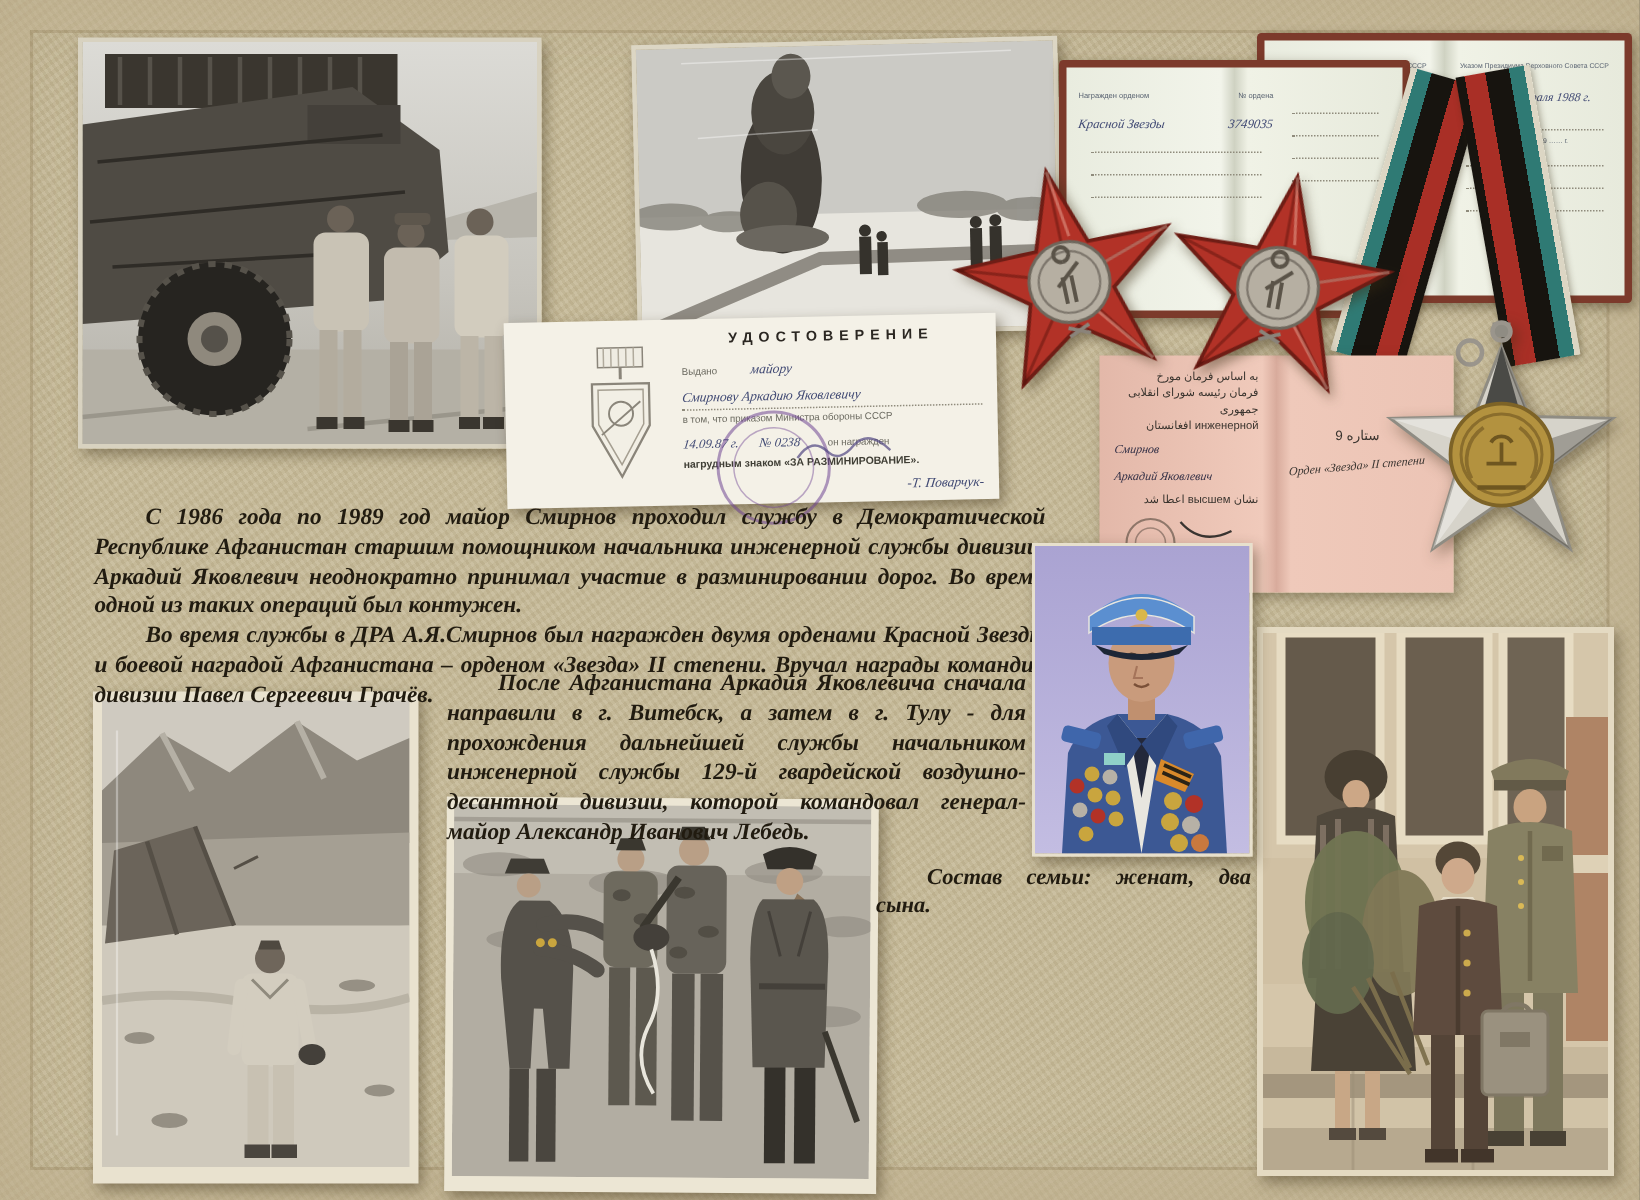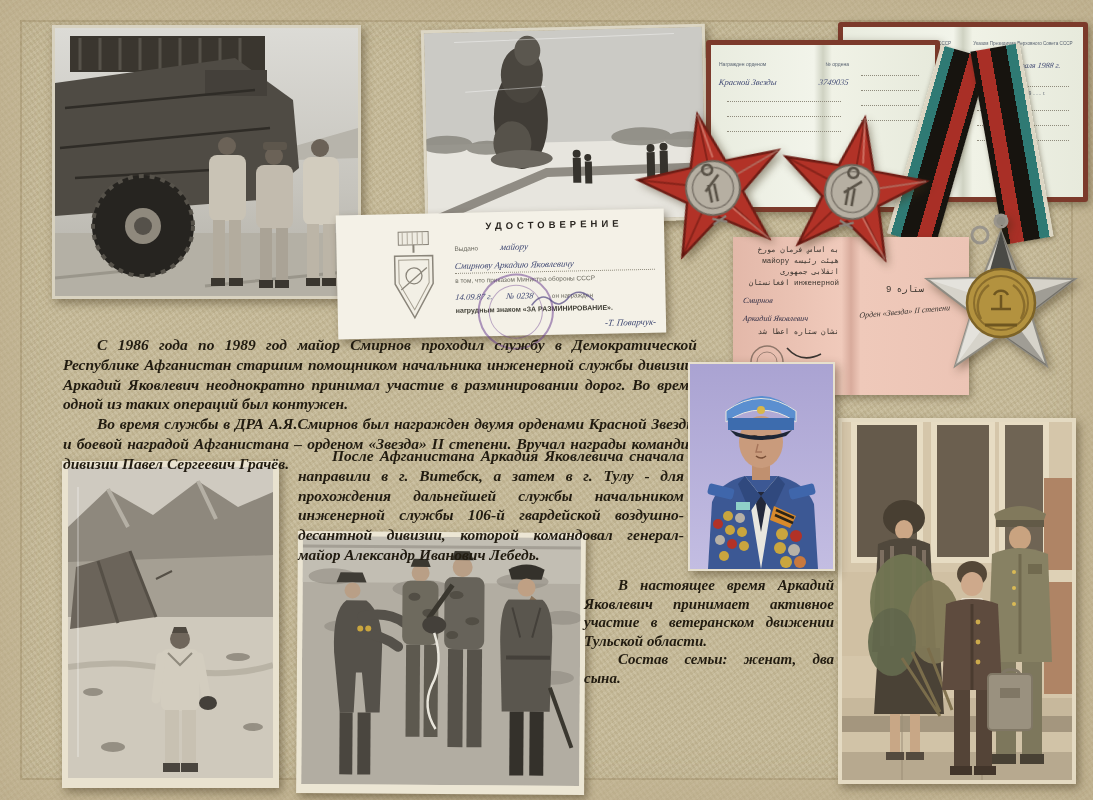--- a/index.html
+++ b/index.html
@@ -23,21 +23,21 @@
   .book .pages{position:absolute;inset:5px;background:linear-gradient(90deg,#e9ecdf 0,#f2f4ea 46%,#cfd2c2 50%,#f0f2e6 54%,#e7eadc 100%);}
   .bk-print{font-family:"Liberation Sans",sans-serif;color:#5a6472;text-align:center;}
   .hw{font-style:italic;color:#414a74;display:inline-block;transform:skewX(-8deg);white-space:nowrap;}
   .dotline{display:block;border-bottom:1px dotted #8f8b7c;height:11px;margin:3px 8px 0 8px;}
   .cert{background:#f4f1e7;transform:rotate(-1.2deg);box-shadow:3px 4px 9px rgba(55,42,18,.45);z-index:18;}
   .cert-title{font-family:"Liberation Sans",sans-serif;font-weight:bold;letter-spacing:4px;font-size:9.5px;color:#2b2722;text-align:center;}
   .tiny{font-family:"Liberation Sans",sans-serif;font-size:6.5px;color:#6b6a60;}
   .stamp{border:2px solid rgba(112,70,148,.55);border-radius:50%;}
   .stamp::after{content:"";position:absolute;inset:9px;border:1.5px solid rgba(112,70,148,.45);border-radius:50%;}
   .pinkdoc{background:linear-gradient(90deg,#e3b8a9 0,#f0cabb 46%,#d8ab9c 50%,#efc9ba 54%,#ecc4b5 100%);box-shadow:2px 3px 8px rgba(55,42,18,.4);z-index:15;}
-  .farsi{font-family:Liberation Mono, monospace;font-size:7.5px;color:#3a342e;direction:rtl;text-align:right;line-height:11px;}
+  .farsi{font-family:Liberation Sans, sans-serif;font-size:7.5px;color:#3a342e;direction:rtl;text-align:right;line-height:11px;}
   .strap{position:absolute;width:50px;height:196px;box-shadow:1px 2px 5px rgba(55,42,18,.4);}
   .strap.l{background:linear-gradient(90deg,#dcd6c4 0 4px,#2f7a74 4px 14px,#17140f 14px 30px,#a92f26 30px 44px,#17140f 44px 50px);}
   .strap.r{background:linear-gradient(90deg,#17140f 0 6px,#a92f26 6px 20px,#17140f 20px 36px,#2f7a74 36px 46px,#dcd6c4 46px 50px);}
 </style>
 </head>
 <body>
 
 <div class="board">
 
   <svg width="0" height="0" style="position:absolute" aria-hidden="true">
@@ -190,25 +190,25 @@
   <svg class="abs" style="left:633px;top:108px;z-index:16;transform:rotate(-12deg);filter:drop-shadow(3px 4px 4px rgba(55,42,18,.45))" width="160" height="160" viewBox="-80 -80 160 160" role="img">
     <use href="#redstar"></use>
   </svg>
   <svg class="abs" style="left:772px;top:112px;z-index:16;transform:rotate(10deg);filter:drop-shadow(3px 4px 4px rgba(55,42,18,.45))" width="160" height="160" viewBox="-80 -80 160 160" role="img">
     <use href="#redstar"></use>
   </svg>
 
   <div class="abs pinkdoc" style="left:733px;top:237px;width:236px;height:158px">
     <div class="abs" style="left:10px;top:8px;width:96px">
       <div class="farsi">به اساس فرمان مورخ</div>
-      <div class="farsi">هیئت رئیسه майору انقلابی جمهوری</div>
+      <div class="farsi">فرمان رئیسه شورای انقلابی جمهوری</div>
       <div class="farsi">инженерной افغانستان</div>
       <div><span class="hw" style="font-size:8px;color:#333046">Смирнов</span></div>
       <div><span class="hw" style="font-size:8px;color:#333046">Аркадий Яковлевич</span></div>
-      <div class="farsi" style="margin-top:2px">نشان ستاره      اعطا شد</div>
+      <div class="farsi" style="margin-top:2px">نشان высшем      اعطا شد</div>
       <svg width="92" height="42">
         <circle cx="24" cy="24" r="16" fill="none" stroke="rgba(70,60,50,.55)" stroke-width="1.4"></circle>
         <circle cx="24" cy="24" r="10" fill="none" stroke="rgba(70,60,50,.45)" stroke-width="1"></circle>
         <path d="M44,10 q14,16 34,6 M50,28 q12,10 30,2" stroke="#3a3531" stroke-width="1.6" fill="none"></path>
       </svg>
     </div>
     <div class="abs" style="right:14px;top:48px;width:100px;text-align:center">
       <div class="farsi" style="font-size:9px;text-align:center">ستاره 9</div>
       <div style="margin-top:4px;transform:rotate(-5deg)"><span class="hw" style="font-size:8px;color:#3a3531">Орден «Звезда» II степени</span></div>
     </div>
@@ -259,25 +259,24 @@
       <path d="M4,16 q10,-14 20,-4 q8,8 18,-4 q10,-10 24,4" stroke="rgba(80,70,130,.7)" stroke-width="1.6" fill="none"></path>
     </svg>
   </div>
 
   <div class="abs story block1">
     <p>С 1986 года по 1989 год майор Смирнов проходил службу в Демократической Республике Афганистан старшим помощником начальника инженерной службы дивизии. Аркадий Яковлевич неоднократно принимал участие в разминировании дорог. Во время одной из таких операций был контужен.</p>
     <p>Во время службы в ДРА А.Я.Смирнов был награжден двумя орденами Красной Звезды и боевой наградой Афганистана – орденом «Звезда» II степени. Вручал награды командир дивизии Павел Сергеевич Грачёв.</p>
   </div>
 
   <div class="abs story block2">
-    <p>После Афганистана Аркадия Яковлевича сначала направили в г. Витебск, а затем в г. Тулу - для прохождения дальнейшей службы начальником инженерной службы 106-й гвардейской воздушно-десантной дивизии, которой командовал генерал-майор Александр Иванович Лебедь.</p>
+    <p>После Афганистана Аркадия Яковлевича сначала направили в г. Витебск, а затем в г. Тулу - для прохождения дальнейшей службы начальником инженерной службы 129-й гвардейской воздушно-десантной дивизии, которой командовал генерал-майор Александр Иванович Лебедь.</p>
   </div>
 
   <div class="abs story block3">
-    <p>В настоящее время Аркадий Яковлевич принимает активное участие в ветеранском движении Тульской области.</p>
     <p>Состав семьи: женат, два сына.</p>
   </div>
 
   <svg class="abs photo" style="left:688px;top:362px;z-index:35;border:2px solid #e7e0cd" width="143" height="205" viewBox="0 0 143 205" role="img">
     <defs>
         <linearGradient id="lav" x1="0" y1="0" x2="0" y2="1">
       <stop offset="0" stop-color="#aaa3d2"></stop>
           <stop offset="1" stop-color="#c3bde2"></stop>
     </linearGradient>
       </defs>

